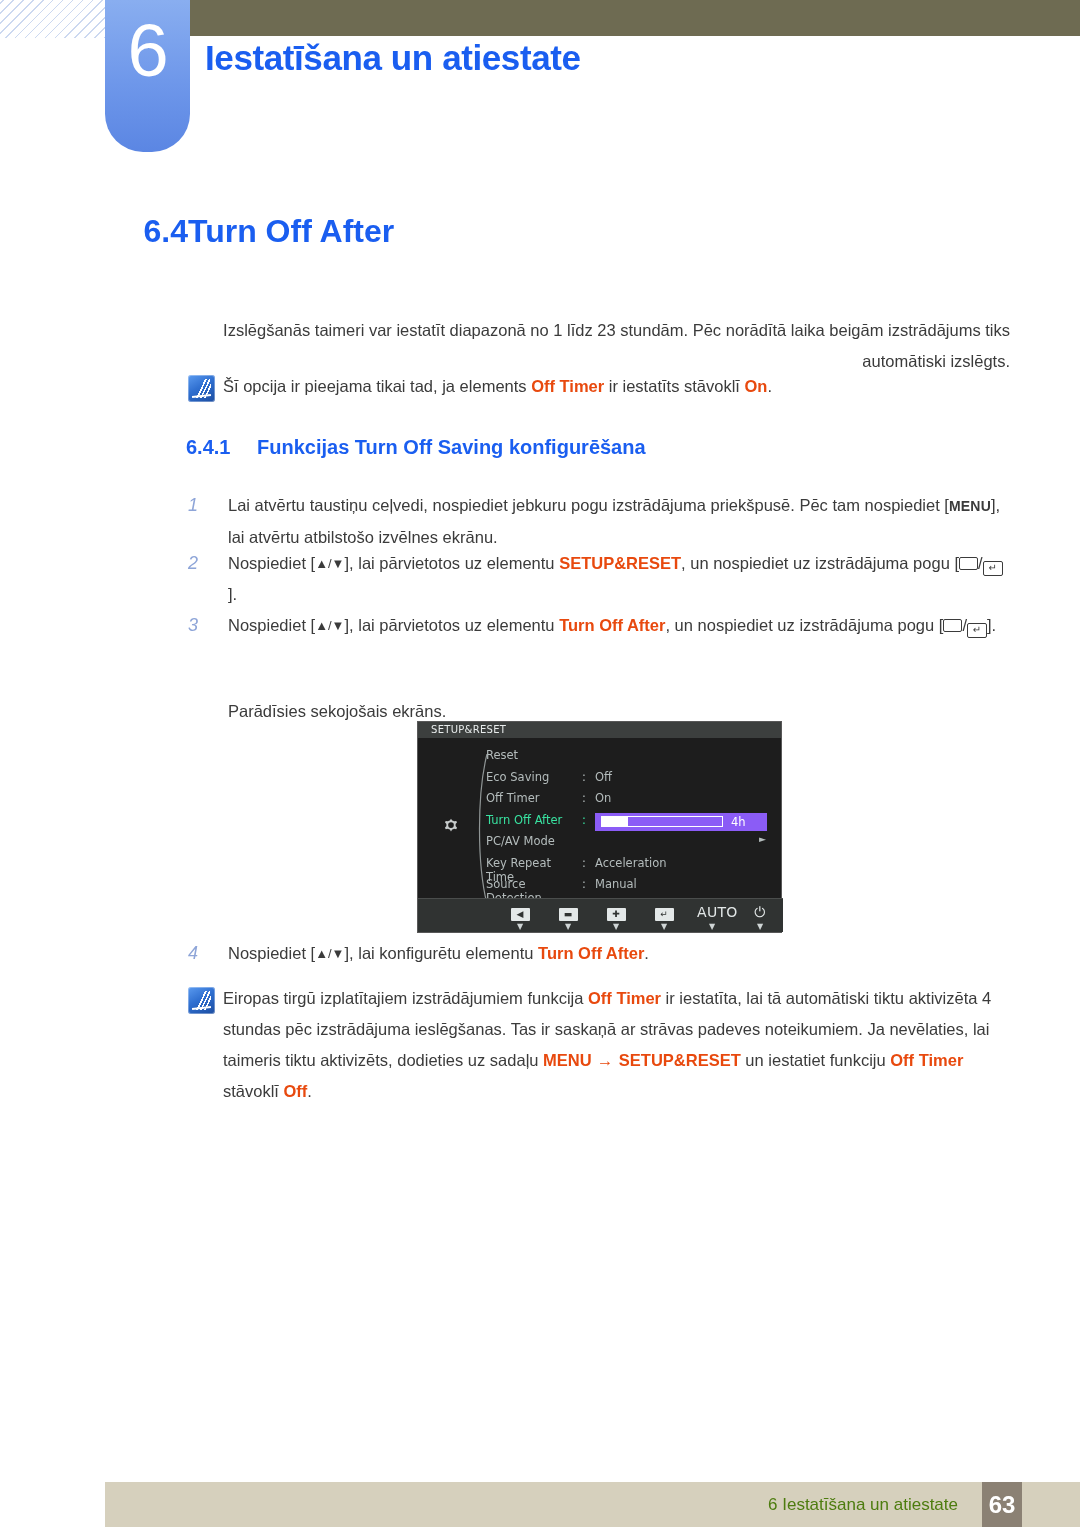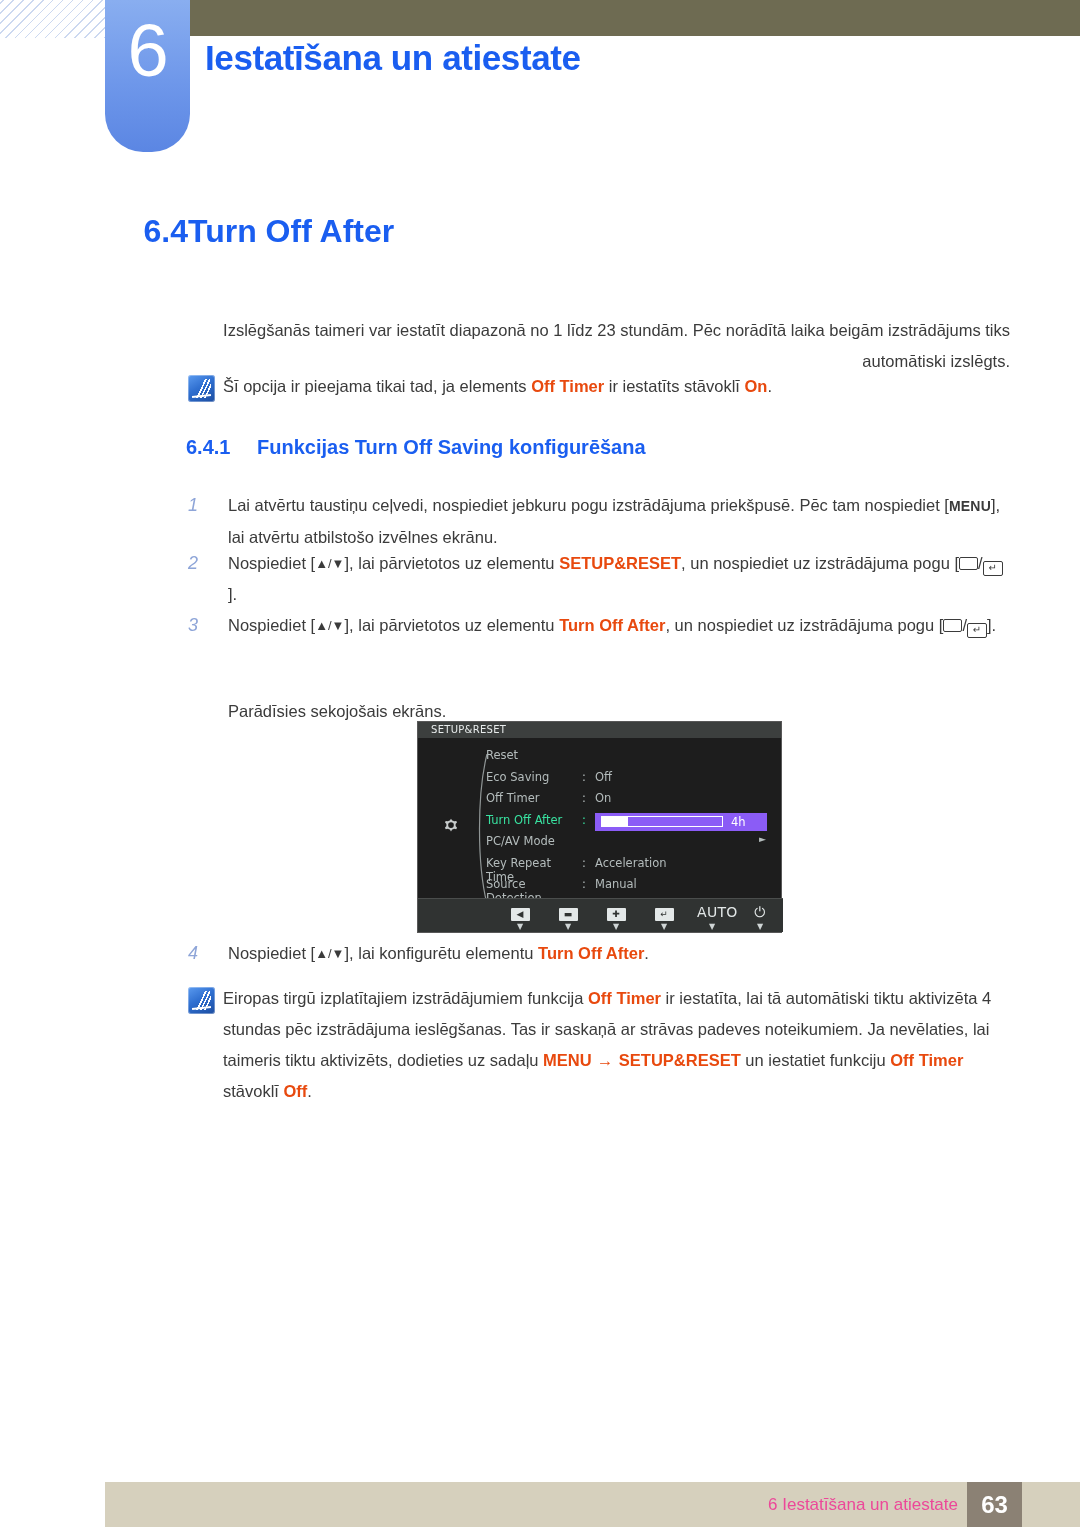--- a/index.html
+++ b/index.html
@@ -333,27 +333,27 @@
   
   .footer-bar {
     position: absolute;
     left: 105px; bottom: 0;
     width: 975px; height: 45px;
     background: #d6d0bd;
   }
   .footer-text {
     position: absolute;
     right: 122px; bottom: 12px;
-    color: #ec4899;
+    color: #4d7c0f;
     font-size: 17px;
   }
   .page-box {
     position: absolute;
     right: 58px; bottom: 0;
-    width: 55px; height: 45px;
+    width: 40px; height: 45px;
     background: #8b8174;
     color: #ffffff;
     font-size: 24px;
     font-weight: bold;
     display: flex;
     align-items: center;
     justify-content: center;
   }
 </style>
 </head>

